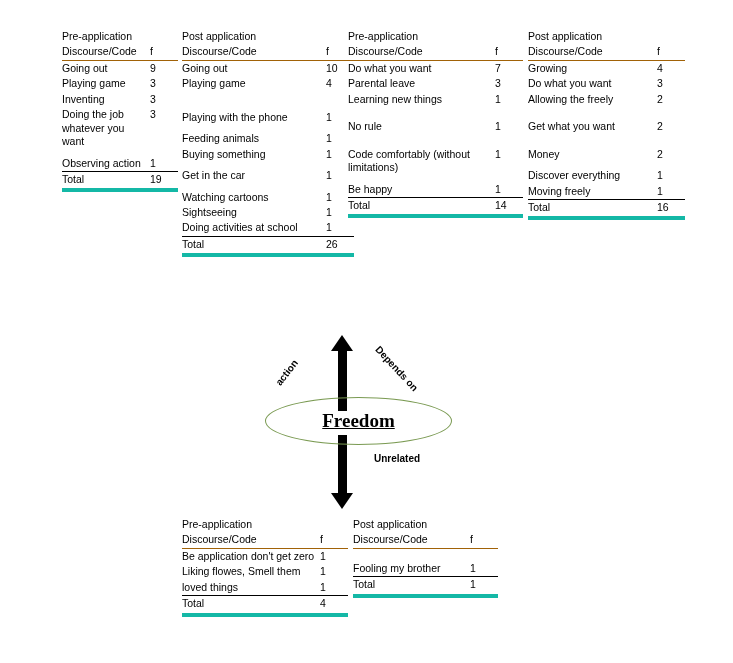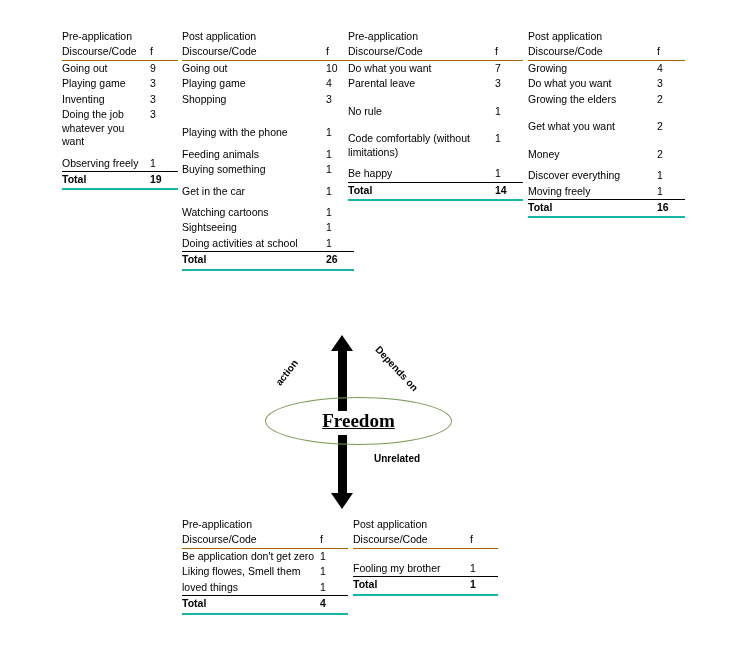--- a/index.html
+++ b/index.html
@@ -42,24 +42,23 @@
   .grouphdr {
     font-size: 10.5px;
     padding-bottom: 1px;
   }
   tr.colhdr td {
     border-bottom: 1px solid #a16207;
     padding-bottom: 1px;
   }
   tr.total td {
     border-top: 1px solid #000;
-    border-bottom: 2px solid #14b8a6;
+    border-bottom: 4px solid #14b8a6;
     padding-top: 1px;
     padding-bottom: 2px;
-    font-weight: bold;
   }
   .spacer-row td { height: 4px; }
 
   
   #tbl-pre-action   { left: 62px;  top: 30px;  width: 116px; }
   #tbl-post-action  { left: 182px; top: 30px;  width: 172px; }
   #tbl-pre-depends  { left: 348px; top: 30px;  width: 175px; }
   #tbl-post-depends { left: 528px; top: 30px;  width: 157px; }
   #tbl-pre-unrel    { left: 182px; top: 518px; width: 166px; }
   #tbl-post-unrel   { left: 353px; top: 518px; width: 145px; }
@@ -158,21 +157,21 @@
       </tr>
       <tr>
         <td>Doing the job whatever you want</td>
         <td class="num">3</td>
       </tr>
       <tr class="spacer-row">
             <td></td>
             <td></td>
           </tr>
       <tr>
-        <td>Observing freely</td>
+        <td>Observing action</td>
         <td class="num">1</td>
       </tr>
       <tr class="total">
         <td>Total</td>
         <td class="num">19</td>
       </tr>
     </tbody>
       </table>
   </div>
 
@@ -185,24 +184,20 @@
         <td class="num">f</td>
       </tr>
       <tr>
         <td>Going out</td>
         <td class="num">10</td>
       </tr>
       <tr>
         <td>Playing game</td>
         <td class="num">4</td>
       </tr>
-      <tr>
-        <td>Shopping</td>
-        <td class="num">3</td>
-      </tr>
       <tr class="spacer-row">
             <td></td>
             <td></td>
           </tr>
       <tr class="spacer-row">
             <td></td>
             <td></td>
           </tr>
       <tr class="spacer-row">
             <td></td>
@@ -265,20 +260,24 @@
         <td class="num">f</td>
       </tr>
       <tr>
         <td>Do  what you want</td>
         <td class="num">7</td>
       </tr>
       <tr>
         <td>Parental leave</td>
         <td class="num">3</td>
       </tr>
+      <tr>
+        <td>Learning new things</td>
+        <td class="num">1</td>
+      </tr>
       <tr class="spacer-row">
             <td></td>
             <td></td>
           </tr>
       <tr class="spacer-row">
             <td></td>
             <td></td>
           </tr>
       <tr>
         <td>No rule</td>
@@ -322,21 +321,21 @@
       </tr>
       <tr>
         <td>Growing</td>
         <td class="num">4</td>
       </tr>
       <tr>
         <td>Do  what you want</td>
         <td class="num">3</td>
       </tr>
       <tr>
-        <td>Growing the elders</td>
+        <td>Allowing the freely</td>
         <td class="num">2</td>
       </tr>
       <tr class="spacer-row">
             <td></td>
             <td></td>
           </tr>
       <tr class="spacer-row">
             <td></td>
             <td></td>
           </tr>

